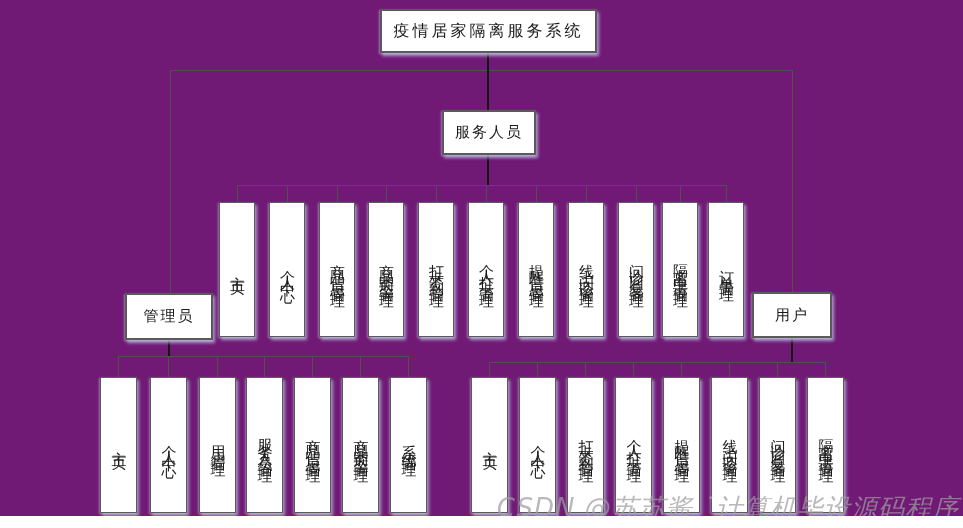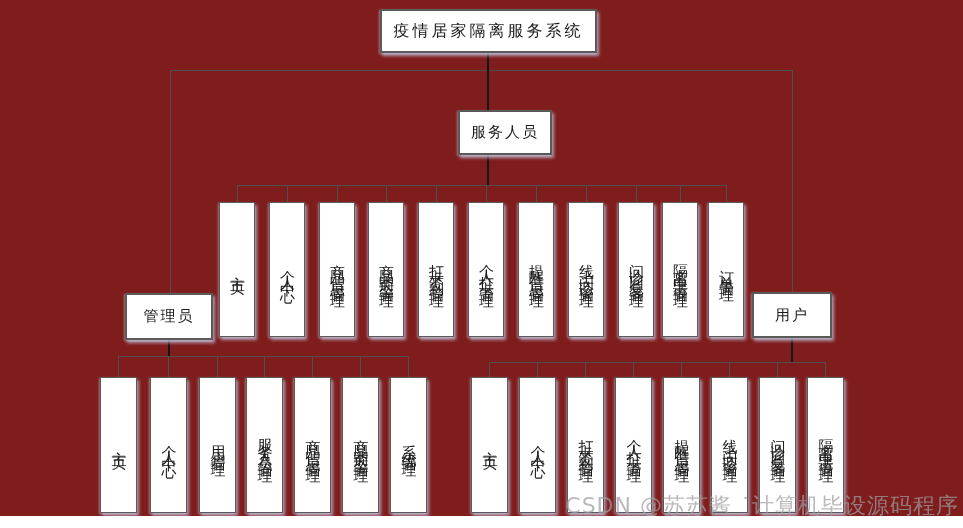--- a/index.html
+++ b/index.html
@@ -1,38 +1,38 @@
 <!DOCTYPE html>
 <html><head>
 <meta charset="utf-8">
 <style>
   html,body{margin:0;padding:0;background:#ffffff;}
   body{font-family:"DejaVu Sans","Liberation Sans",sans-serif;}
-  .canvas{position:relative;width:963px;height:516px;background:#7f1d1d;overflow:hidden;}
+  .canvas{position:relative;width:963px;height:516px;background:#701a75;overflow:hidden;}
 
   
   .line{position:absolute;background:#4f4f4f;}
   .line.h{height:1px;}
   .line.v{width:1px;}
   .line.trunk{width:2px;background:#151515;}
 
   
   .box{position:absolute;background:#ffffff;border:2px solid #5a5a5a;
        display:flex;align-items:center;justify-content:center;
        box-shadow:2px 3px 3px rgba(200,217,242,0.65), -1px 1px 2px rgba(210,225,245,0.45);
        color:#1a1a1a;box-sizing:border-box;}
   .box.big{font-size:16px;letter-spacing:3px;}
   .box.mid{font-size:15px;letter-spacing:2px;}
   .vbox{border-width:1.5px;}
   .vtext{writing-mode:vertical-lr;text-orientation:upright;font-size:15px;letter-spacing:6px;line-height:1;}
   .rowA{top:202px;height:135px;width:36px;}
   .rowB{top:377px;height:136px;width:37px;}
 
-  .watermark{position:absolute;top:491px;right:4px;font-size:22px;letter-spacing:1px;
-             color:rgba(158,158,162,0.72);white-space:nowrap;z-index:5;}
+  .watermark{position:absolute;top:491px;right:4px;font-size:26px;letter-spacing:1px;
+             color:rgba(158,158,162,0.72);white-space:nowrap;z-index:5;font-style:italic;}
 </style>
 </head>
 <body>
 
 <div class="canvas">
 
   <div class="line v trunk" style="left:487px;top:53px;height:17px;"></div>
   <div class="line h" style="left:170px;top:70px;width:623px;"></div>
   <div class="line v" style="left:170px;top:70px;height:223px;"></div>
   <div class="line v" style="left:792px;top:70px;height:222px;"></div>
@@ -70,21 +70,21 @@
   <div class="line v" style="left:633px;top:362px;height:15px;"></div>
   <div class="line v" style="left:681px;top:362px;height:15px;"></div>
   <div class="line v" style="left:729px;top:362px;height:15px;"></div>
   <div class="line v" style="left:777px;top:362px;height:15px;"></div>
   <div class="line v" style="left:825px;top:362px;height:15px;"></div>
 
   <div class="box big" style="left:380px;top:9px;width:217px;height:44px;">
     <span>疫情居家隔离服务系统</span>
   </div>
 
-  <div class="box mid" style="left:458px;top:110px;width:94px;height:45px;">
+  <div class="box mid" style="left:442px;top:110px;width:94px;height:45px;">
     <span>服务人员</span>
   </div>
 
   <div class="box mid" style="left:752px;top:292px;width:80px;height:46px;">
     <span>用户</span>
   </div>
 
   <div class="box mid" style="left:125px;top:293px;width:88px;height:47px;">
     <span>管理员</span>
   </div>

